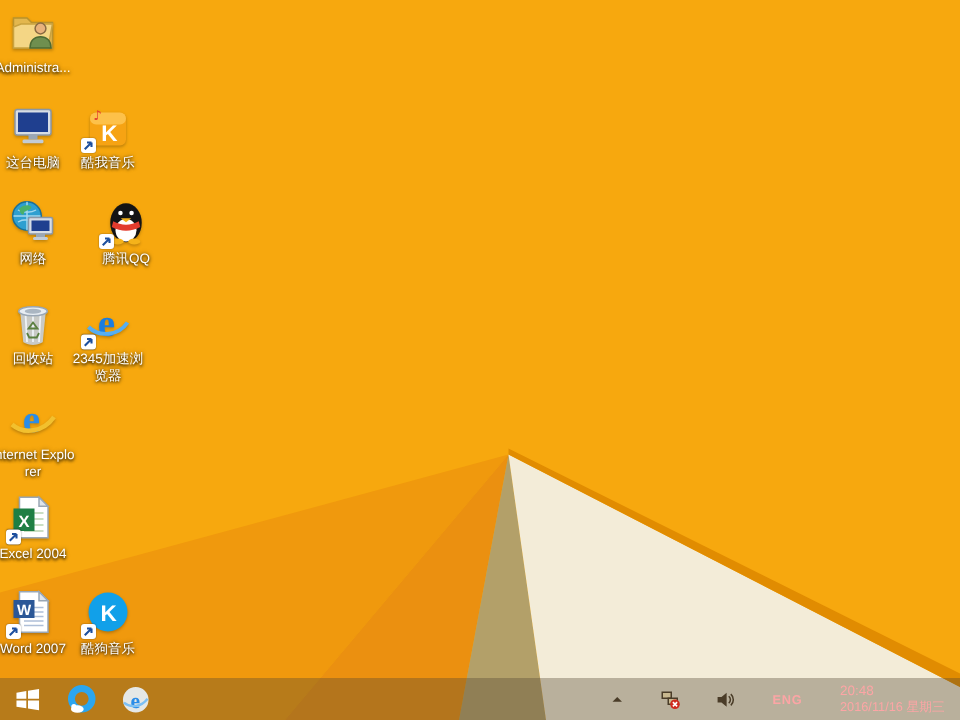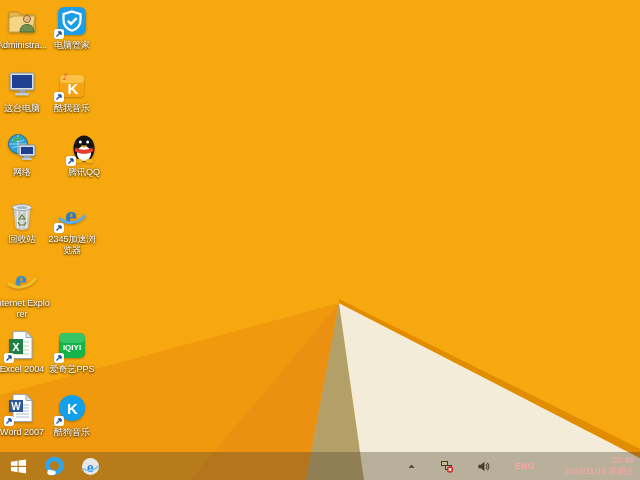--- a/index.html
+++ b/index.html
@@ -35,21 +35,21 @@
   .tb-left{display:flex;align-items:center;height:100%;}
   .tb-btn{
     width:36px;height:100%;border:none;background:transparent;padding:0;margin:0;
     display:flex;align-items:center;justify-content:center;cursor:pointer;
   }
   .tb-btn svg{display:block;}
   .tb-right{display:flex;align-items:center;height:100%;gap:22px;padding-right:4px;color:#fca5a5;}
   .tray-ico{display:flex;align-items:center;justify-content:center;width:14px;height:16px;cursor:pointer;}
   .lang{font-size:8.5px;font-weight:bold;letter-spacing:.5px;cursor:pointer;padding:0 3px;}
   .clock{
-    text-align:right;font-size:8.5px;line-height:1.3;cursor:pointer;padding-right:2px;min-width:74px;
+    text-align:left;font-size:8.5px;line-height:1.3;cursor:pointer;padding-right:2px;min-width:74px;
   }
   .clock .time{font-size:9px;}
 </style>
 </head>
 <body>
 
 <div class="screen">
 
   <svg class="wallpaper" viewBox="0 0 640 480" preserveAspectRatio="none">
     <rect x="0" y="0" width="640" height="480" fill="#F7A80E"></rect>
@@ -65,35 +65,20 @@
       <svg class="main" viewBox="0 0 32 32">
         <path d="M3 7h9l3 3h14v17H3z" fill="#e3b74e" stroke="#b8922e"></path>
         <path d="M3 13l5-2h21l-3 16H3z" fill="#f4d685" stroke="#c9a23f"></path>
         <circle cx="21" cy="14" r="3.6" fill="#e8b27d" stroke="#8a6a42"></circle>
         <path d="M14 27c0-5 3-7.5 7-7.5s7 2.5 7 7.5z" fill="#6f8f4f" stroke="#4d6b33"></path>
       </svg>
     </div>
     <div class="dlabel">Administra...</div>
   </div>
 
-  <div class="dicon" style="left:44px;top:4px">
-    <div class="glyph">
-      <svg class="main" viewBox="0 0 32 32">
-        <rect x="2" y="2" width="28" height="28" rx="6" fill="#1b9de8"></rect>
-        <path d="M16 6.5l8.5 2.6v6.2c0 5.2-3.8 8.9-8.5 10.4-4.7-1.5-8.5-5.2-8.5-10.4V9.1z" fill="none" stroke="#fff" stroke-width="2.2"></path>
-        <path d="M11.8 15.8l3.1 3.1 5.8-5.8" stroke="#fff" stroke-width="2.4" fill="none"></path>
-      </svg>
-      <span class="sc-arrow">
-        <svg viewBox="0 0 8 8">
-            <path d="M1.5 6.5L6 2M6 2H3M6 2v3" stroke="#1d4f9e" stroke-width="1.4" fill="none"></path>
-          </svg>
-      </span>
-    </div>
-    <div class="dlabel">电脑管家</div>
-  </div>
 
 
   <div class="dicon" style="left:-6px;top:67px">
     <div class="glyph">
       <svg class="main" viewBox="0 0 32 32">
         <rect x="4" y="5" width="24" height="17" rx="1.5" fill="#d7dde5" stroke="#8a97a6"></rect>
         <rect x="6" y="7" width="20" height="13" fill="#1f3f8f"></rect>
         <rect x="13" y="22" width="6" height="3" fill="#9aa7b5"></rect>
         <rect x="9" y="25" width="14" height="2.5" rx="1" fill="#c2ccd6"></rect>
       </svg>
@@ -205,35 +190,20 @@
       </svg>
       <span class="sc-arrow">
         <svg viewBox="0 0 8 8">
             <path d="M1.5 6.5L6 2M6 2H3M6 2v3" stroke="#1d4f9e" stroke-width="1.4" fill="none"></path>
           </svg>
       </span>
     </div>
     <div class="dlabel">Excel 2004</div>
   </div>
 
-  <div class="dicon" style="left:44px;top:328px">
-    <div class="glyph">
-      <svg class="main" viewBox="0 0 32 32">
-        <rect x="3" y="4" width="26" height="25" rx="5" fill="#13b549"></rect>
-        <rect x="3" y="4" width="26" height="10" rx="5" fill="#35c567"></rect>
-        <text x="16" y="21" text-anchor="middle" font-size="8" font-weight="bold" fill="#fff" font-family="Liberation Sans,sans-serif">iQIYI</text>
-      </svg>
-      <span class="sc-arrow">
-        <svg viewBox="0 0 8 8">
-            <path d="M1.5 6.5L6 2M6 2H3M6 2v3" stroke="#1d4f9e" stroke-width="1.4" fill="none"></path>
-          </svg>
-      </span>
-    </div>
-    <div class="dlabel">爱奇艺PPS</div>
-  </div>
 
   <div class="dicon" style="left:-6px;top:391px">
     <div class="glyph">
       <svg class="main" viewBox="0 0 32 32">
         <path d="M7 2.5h13l6 6v21H7z" fill="#fff" stroke="#9aa7b5"></path>
         <path d="M20 2.5l6 6h-6z" fill="#dfe5ec" stroke="#9aa7b5"></path>
         <path d="M10 13h13M10 16h13M10 19h13M10 22h13M10 25h13" stroke="#aebfd8" stroke-width="1"></path>
         <rect x="3" y="8" width="14" height="12" fill="#2b5797"></rect>
         <text x="10" y="18" text-anchor="middle" font-size="10" font-weight="bold" fill="#fff" font-family="Liberation Sans,sans-serif">W</text>
       </svg>

